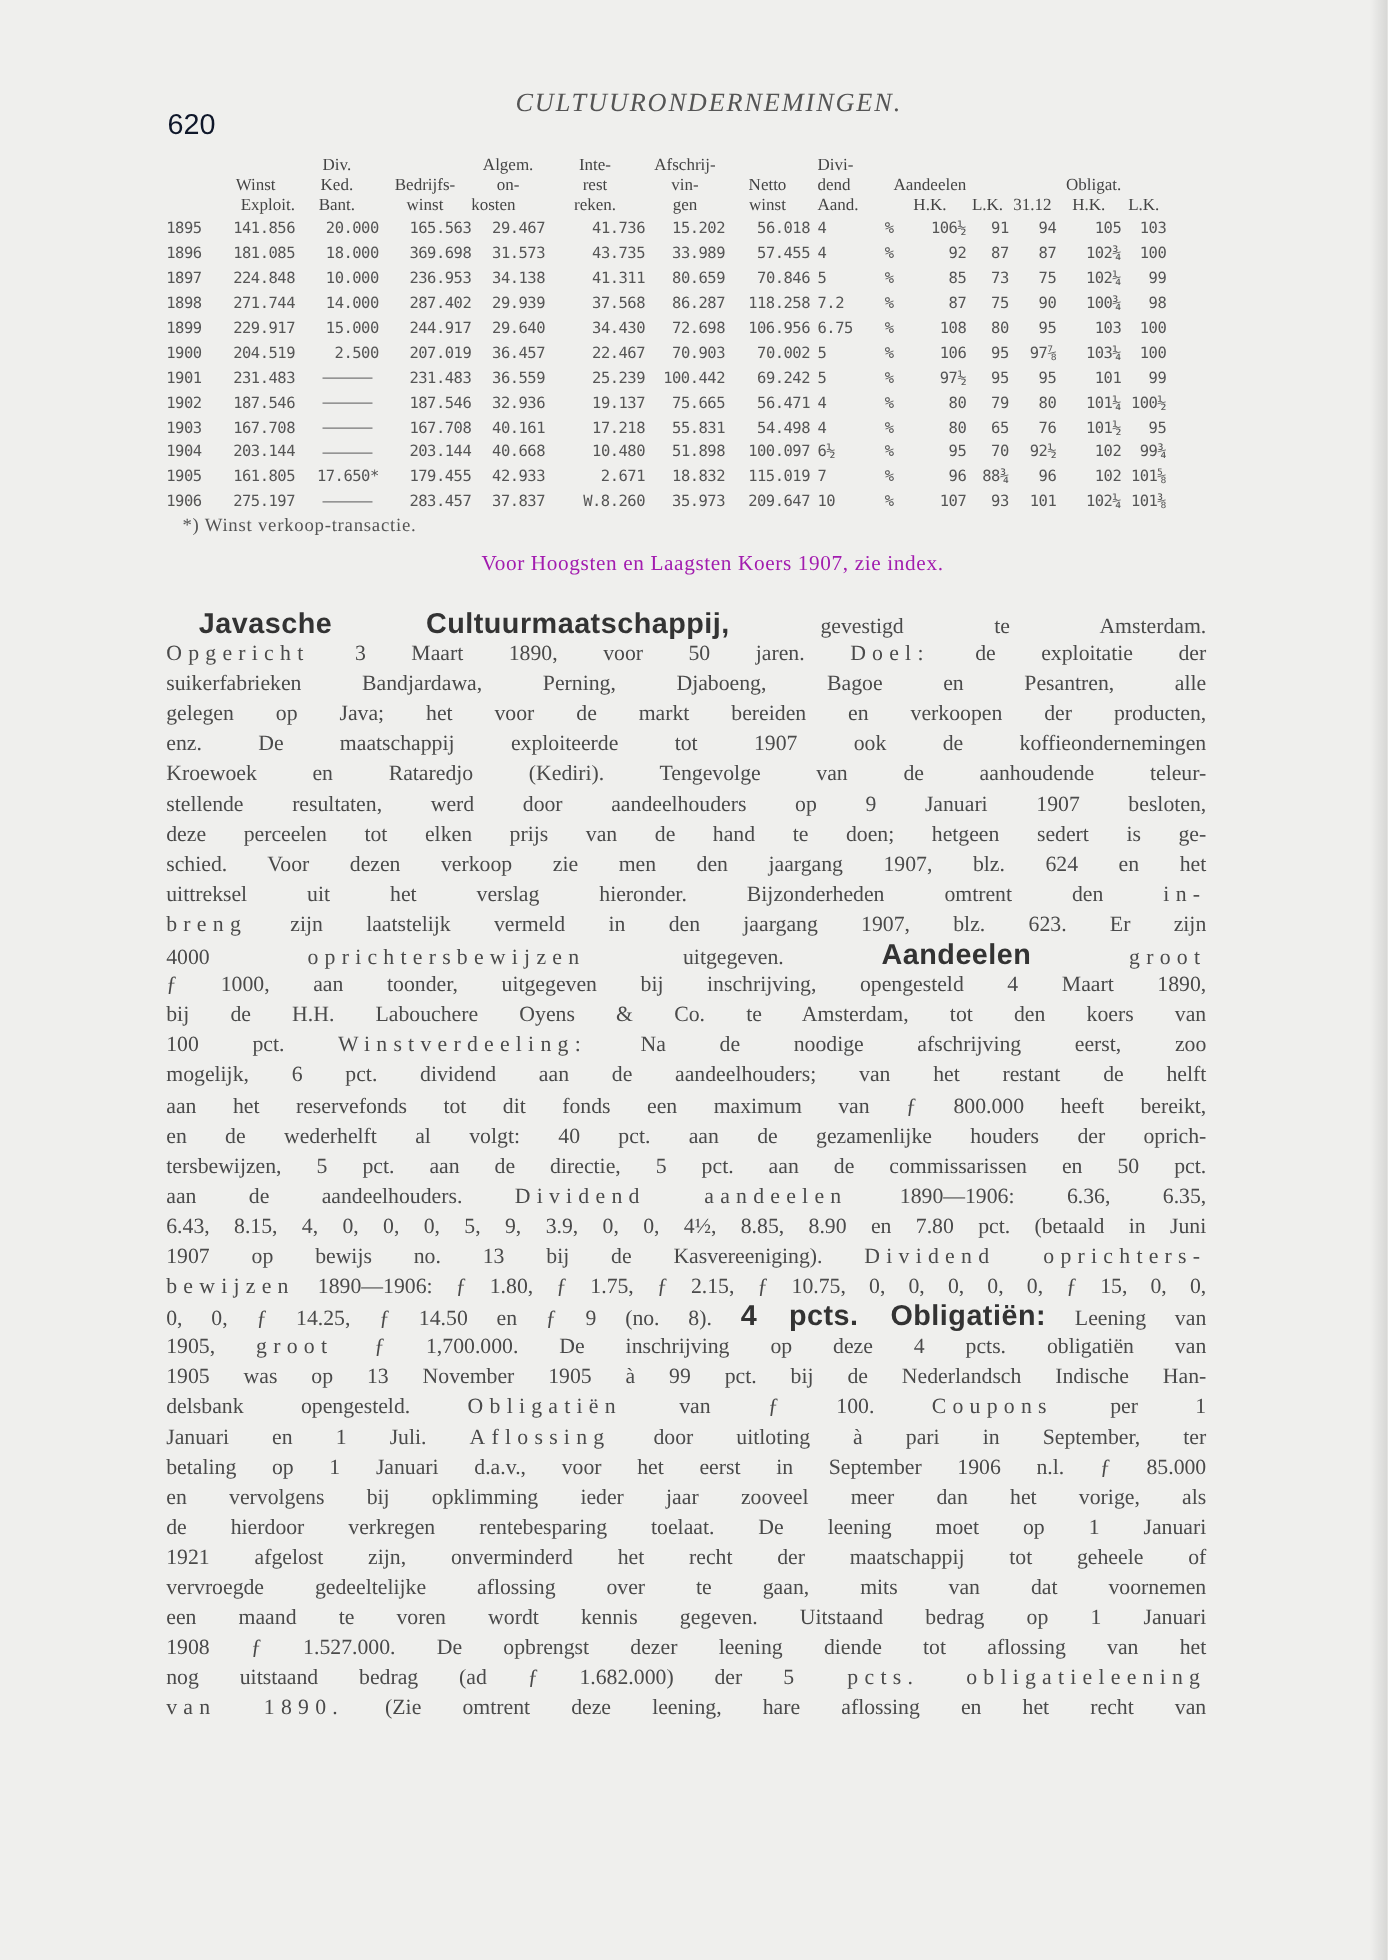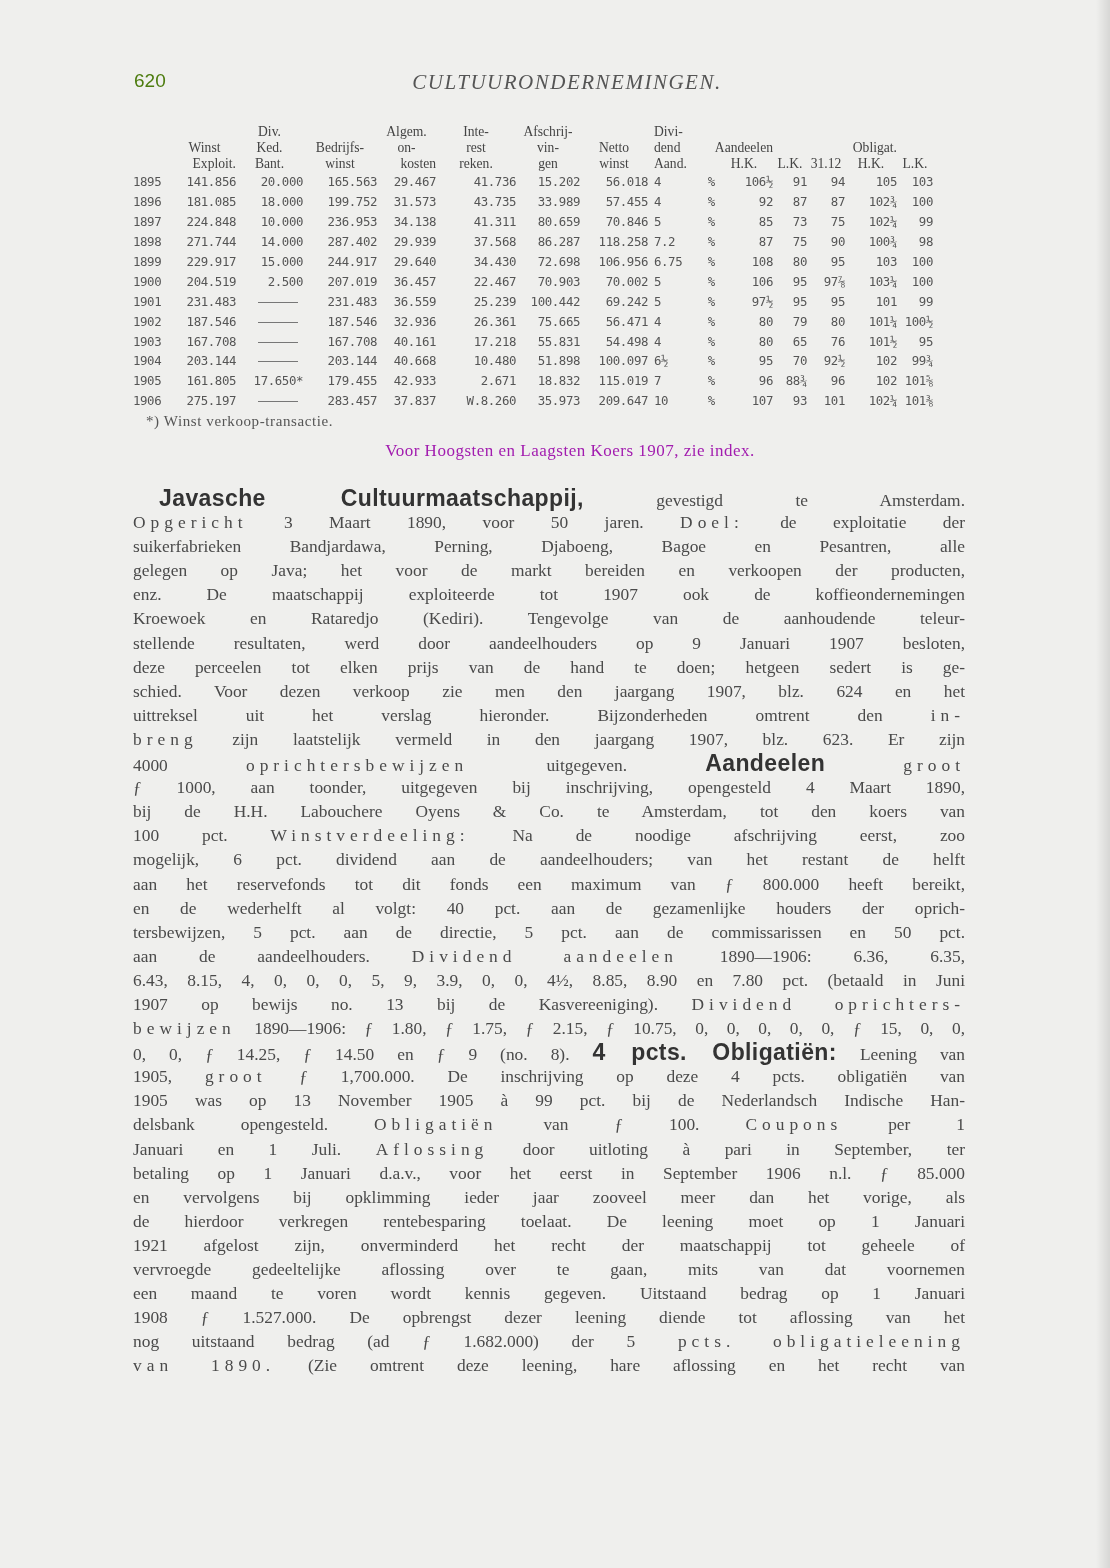--- a/index.html
+++ b/index.html
@@ -8,21 +8,21 @@
       background: #efefed;
       color: #3a3a3a;
       font-family: "DejaVu Serif", "Liberation Serif", serif;
       position: relative;
       overflow: hidden;
     }
     .page { position: absolute; left: 0; top: 0; width: 1110px; height: 1568px; }
     .edge-shadow { position: absolute; right: 0; top: 0; width: 14px; height: 1568px;
       background: linear-gradient(to right, rgba(0,0,0,0), rgba(0,0,0,0.10)); }
     .running-head { position: absolute; top: 70px; left: 134px; width: 846px; height: 30px; }
-    .page-number { position: absolute; left: 0; top: 0; font-family: "Liberation Sans", sans-serif; font-size: 19px; color: #4d7c0f; }
+    .page-number { position: absolute; left: 0; top: 16px; font-family: "Liberation Sans", sans-serif; font-size: 23px; color: #0f172a; }
     .running-title { position: absolute; left: 0; right: 0; top: 0; text-align: center; font-style: italic; font-family: "Liberation Serif", serif; font-size: 21px; letter-spacing: 1.5px; color: #555; padding-left: 20px; box-sizing: border-box; }
 
     table.fin { position: absolute; left: 133px; top: 124px; border-collapse: collapse;
       font-family: "Liberation Serif", serif; font-size: 13.6px; color: #555; }
     table.fin th { font-weight: normal; padding: 0; line-height: 16px; vertical-align: bottom; white-space: nowrap; color: #444; }
     table.fin td { padding: 0; height: 19.9px; white-space: nowrap; text-align: right; font-family: "DejaVu Sans Mono", monospace; font-size: 12.4px; letter-spacing: -0.4px; }
     table.fin td.yr { text-align: left; width: 40px; }
     .c1 { width: 63px; } .c2 { width: 67px; } .c3 { width: 74px; } .c4 { width: 59px; }
     .c5 { width: 80px; } .c6 { width: 64px; margin-left: 29px; } .c7 { width: 68px; } .c8 { width: 22px; text-align:left !important; padding-left: 6px !important; }
     .c9 { width: 28px; } .c10 { width: 44px; } .c11 { width: 34px; } .c12 { width: 38px; } .c13 { width: 52px; } .c14 { width: 36px; }
@@ -83,21 +83,21 @@
           <th class="c11" style="text-align: center;"></th>
           <th class="c12" style="text-align: center;"></th>
           <th class="c13" style="text-align: right;">Obligat.</th>
           <th class="c14" style="text-align: center;"></th>
         </tr>
         <tr>
           <th class="yr" style="text-align: left;"></th>
           <th class="c1" style="text-align: right;">Exploit.</th>
           <th class="c2" style="text-align: center;">Bant.</th>
           <th class="c3" style="text-align: center;">winst</th>
-          <th class="c4" style="text-align: right;">kosten</th>
+          <th class="c4" style="text-align: left;">kosten</th>
           <th class="c5" style="text-align: center;">reken.</th>
           <th class="c6" style="text-align: center;">gen</th>
           <th class="c7" style="text-align: center;">winst</th>
           <th class="c8" style="text-align: center;">Aand.</th>
           <th class="c9" style="text-align: center;"></th>
           <th class="c10" style="text-align: center;">H.K.</th>
           <th class="c11" style="text-align: center;">L.K.</th>
           <th class="c12" style="text-align: center;">31.12</th>
           <th class="c13" style="text-align: center;">H.K.</th>
           <th class="c14" style="text-align: center;">L.K.</th>
@@ -118,21 +118,21 @@
           <td class="c10">106½</td>
           <td class="c11">91</td>
           <td class="c12">94</td>
           <td class="c13">105</td>
           <td class="c14">103</td>
         </tr>
         <tr>
           <td class="yr">1896</td>
           <td class="c1">181.085</td>
           <td class="c2">18.000</td>
-          <td class="c3">199.752</td>
+          <td class="c3">369.698</td>
           <td class="c4">31.573</td>
           <td class="c5">43.735</td>
           <td class="c6">33.989</td>
           <td class="c7">57.455</td>
           <td class="c8">4</td>
           <td class="c9">%</td>
           <td class="c10">92</td>
           <td class="c11">87</td>
           <td class="c12">87</td>
           <td class="c13">102¾</td>
@@ -222,21 +222,21 @@
           <td class="c12">95</td>
           <td class="c13">101</td>
           <td class="c14">99</td>
         </tr>
         <tr>
           <td class="yr">1902</td>
           <td class="c1">187.546</td>
           <td class="c2 dash"><span></span></td>
           <td class="c3">187.546</td>
           <td class="c4">32.936</td>
-          <td class="c5">26.361</td>
+          <td class="c5">19.137</td>
           <td class="c6">75.665</td>
           <td class="c7">56.471</td>
           <td class="c8">4</td>
           <td class="c9">%</td>
           <td class="c10">80</td>
           <td class="c11">79</td>
           <td class="c12">80</td>
           <td class="c13">101¼</td>
           <td class="c14">100½</td>
         </tr>

